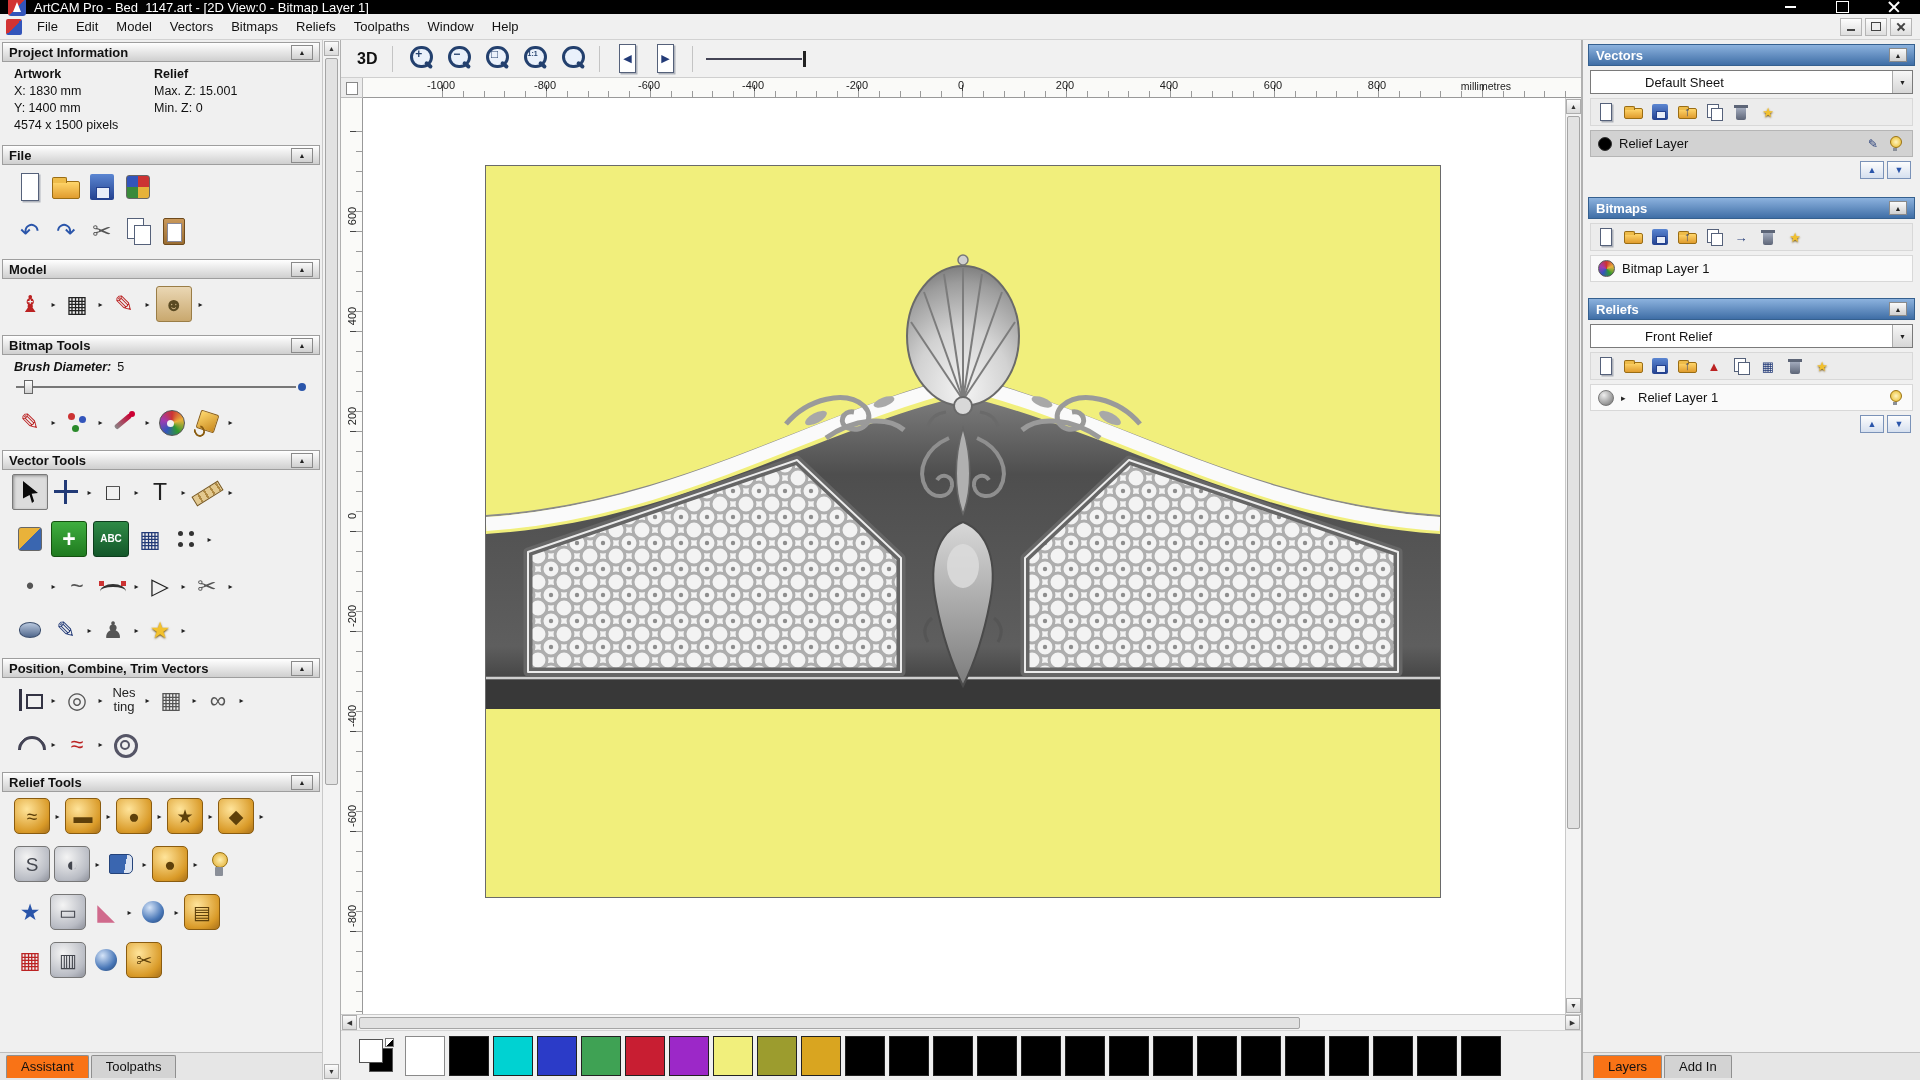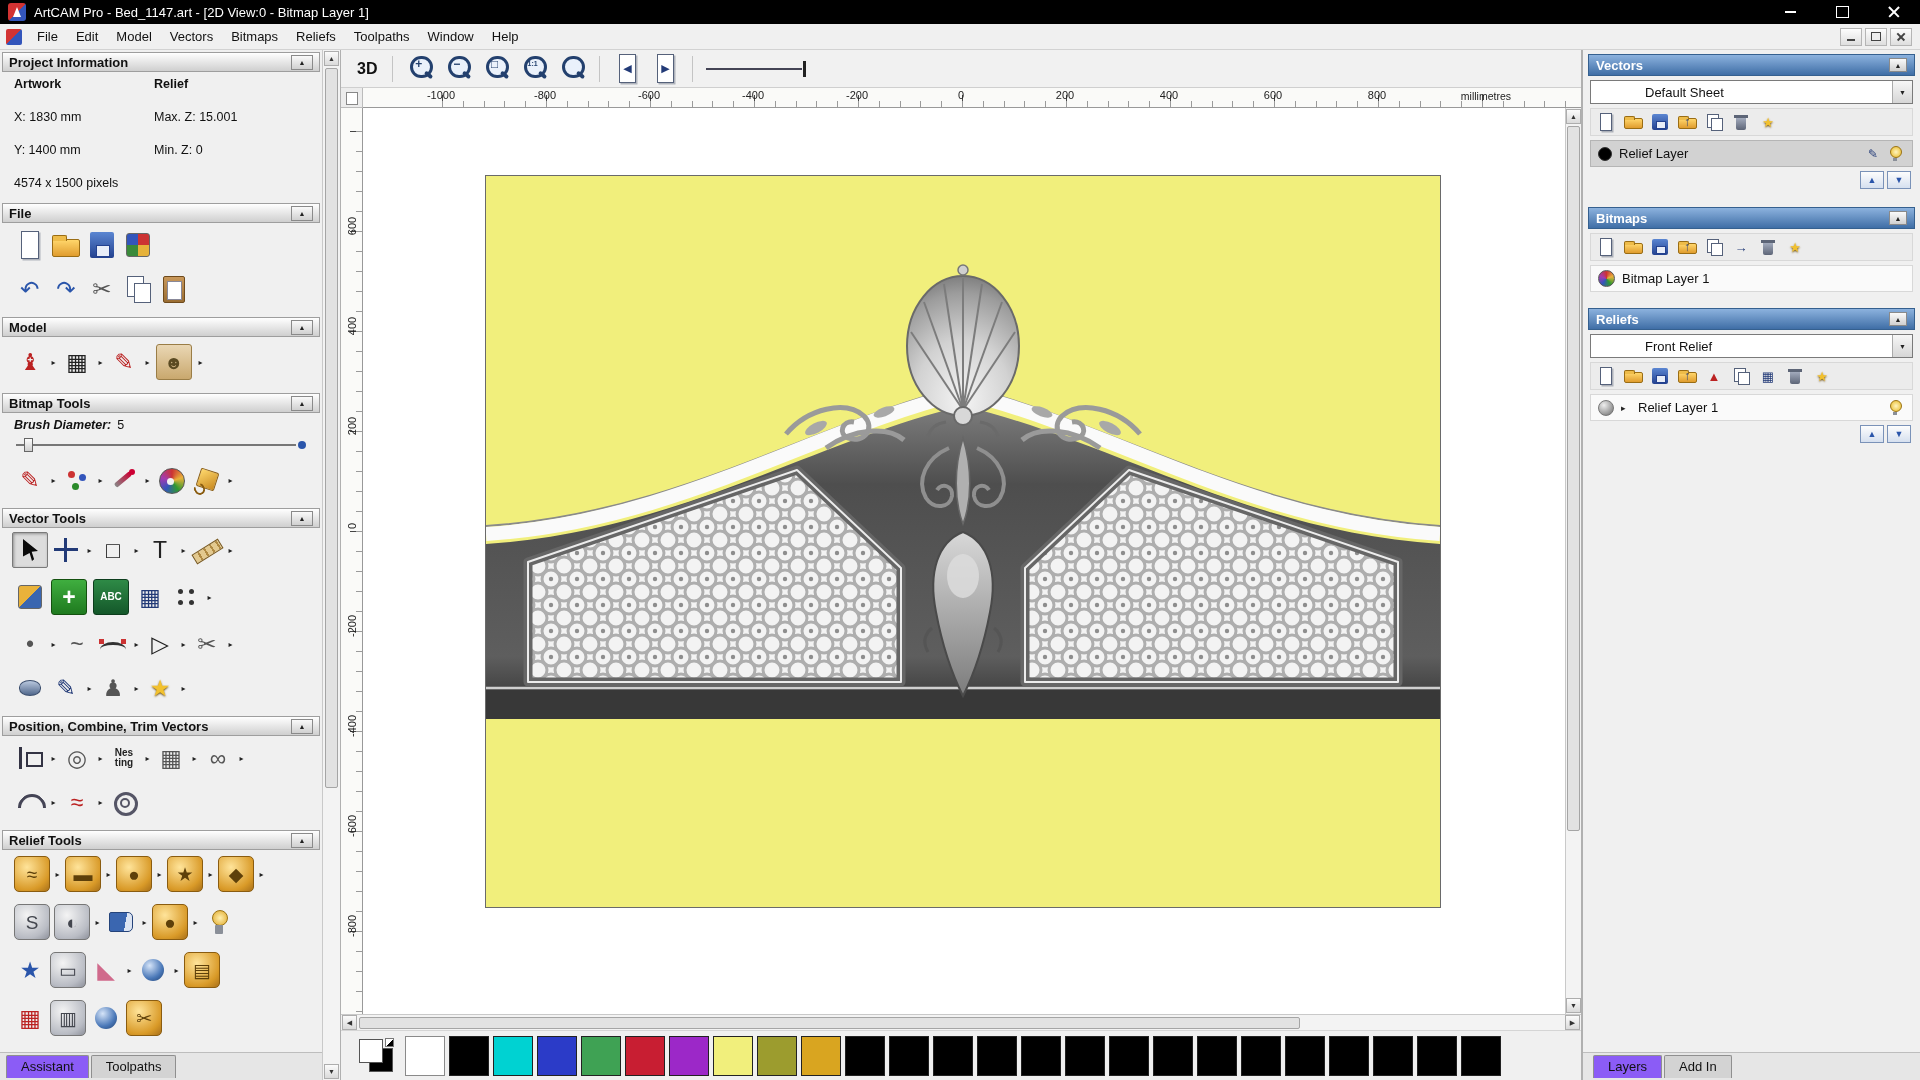--- a/index.html
+++ b/index.html
@@ -2,21 +2,21 @@
 <html><head>
 <meta charset="utf-8">
 <style>
   html,body{margin:0;padding:0;background:#444;}
   *{box-sizing:border-box;}
   #app{width:1920px;height:1080px;display:flex;flex-direction:column;overflow:hidden;
        font-family:"Liberation Sans","DejaVu Sans",sans-serif;font-size:13px;color:#111;
        background:#f0f0f0;user-select:none;}
 
   
-  .titlebar{height:24px;background:#000;color:#fff;display:flex;align-items:center;flex:0 0 auto;}
+  .titlebar{height:14px;background:#000;color:#fff;display:flex;align-items:center;flex:0 0 auto;}
   .app-logo{width:18px;height:18px;margin:0 8px;background:linear-gradient(135deg,#d23333 0 50%,#3355bb 50% 100%);border-radius:3px;position:relative;}
   .app-logo::before{content:'';position:absolute;left:5px;top:4px;border-left:4px solid transparent;border-right:4px solid transparent;border-bottom:10px solid #fff;}
   .t-title{font-size:13px;}
   .t-btns{margin-left:auto;display:flex;height:100%;}
   .t-btn{width:52px;height:100%;display:flex;align-items:center;justify-content:center;position:relative;}
   .wb-min::before{content:'';width:11px;height:2px;background:#fff;}
   .wb-max::before{content:'';width:11px;height:10px;border:1px solid #fff;}
   .wb-close::before,.wb-close::after{content:'';position:absolute;width:14px;height:1.6px;background:#fff;}
   .wb-close::before{transform:rotate(45deg);}  .wb-close::after{transform:rotate(-45deg);}
 
@@ -35,48 +35,48 @@
   .main{flex:1;display:flex;min-height:0;}
 
   
   .left-panel{width:340px;flex:0 0 auto;display:flex;background:#f0f0f0;}
   .lp-body{flex:1;display:flex;flex-direction:column;overflow:hidden;padding:2px 0 0 0;}
   .sec{margin:0 2px 6px 2px;}
   .sec-h{height:20px;background:linear-gradient(#ffffff,#cfcfcf);border:1px solid #9e9e9e;display:flex;align-items:center;padding:0 6px;}
   .sec-t{font-weight:bold;font-size:13px;}
   .collapse{margin-left:auto;width:22px;height:15px;border:1px solid #8a8a8a;background:linear-gradient(#fafafa,#d0d0d0);display:flex;align-items:center;justify-content:center;font-size:7px;color:#222;}
   .collapse::before{content:"▲";}
-  .pi-grid{display:grid;grid-template-columns:140px 1fr;padding:5px 12px 7px 12px;row-gap:19px;font-size:12.5px;}
+  .pi-grid{display:grid;grid-template-columns:140px 1fr;padding:5px 12px 7px 12px;row-gap:3px;font-size:12.5px;}
   .pi-grid .b{font-weight:bold;}
   .tool-row{display:flex;align-items:center;padding:4px 8px 4px 10px;}
   .ic{position:relative;width:36px;height:36px;display:flex;align-items:center;justify-content:center;font-size:19px;line-height:1;color:#333;flex:0 0 auto;}
   .exp{width:11px;height:36px;display:flex;align-items:center;justify-content:center;font-size:8px;color:#222;flex:0 0 auto;}
   .exp::before{content:"▸";}
   .brush-row{display:flex;align-items:center;gap:6px;padding:5px 12px 2px 12px;font-size:12.5px;}
   .brush-lab{font-weight:bold;font-style:italic;}
   .slider{position:relative;height:18px;margin:2px 14px 4px 14px;}
   .slider .track{position:absolute;left:0;right:10px;top:8px;height:2px;background:#777;}
   .slider .thumb{position:absolute;left:8px;top:2px;width:9px;height:14px;background:linear-gradient(#fdfdfd,#cfcfcf);border:1px solid #666;}
   .slider .dot{position:absolute;right:0;top:5px;width:8px;height:8px;border-radius:50%;background:#2a55aa;}
   .lp-tabs{margin-top:auto;display:flex;gap:2px;align-items:flex-end;padding:3px 4px 2px 6px;border-top:1px solid #bdbdbd;background:#e6e6e6;flex:0 0 auto;height:28px;}
   .tab{padding:3px 14px 4px 14px;border:1px solid #8f8f8f;border-bottom:none;background:#d3d3d3;font-size:13px;border-radius:2px 2px 0 0;}
-  .tab.active{background:#8b5cf6;}
+  .tab.active{background:#f97316;}
   .lp-scroll{width:18px;flex:0 0 auto;background:#f3f3f3;border-left:1px solid #c9c9c9;display:flex;flex-direction:column;align-items:center;padding:1px;}
   .sb-btn{width:15px;height:15px;background:linear-gradient(#fbfbfb,#dadada);border:1px solid #adadad;display:flex;align-items:center;justify-content:center;font-size:7px;color:#333;flex:0 0 auto;}
   .sb-up::before{content:"▲";} .sb-dn::before{content:"▼";}
   .sb-left::before{content:"◀";} .sb-right::before{content:"▶";}
   .sb-thumb-v{width:13px;height:70%;background:#e2e2e2;border:1px solid #a5a5a5;border-radius:2px;margin:2px 0;}
   .sb-fill{flex:1;}
 
   
   .c-red{color:#bb2222;} .c-blue{color:#2a55aa;} .c-navy{color:#223a77;} .c-gray{color:#555;}
   .c-dark{color:#222;} .c-pink{color:#d06a8c;}
   .c-star{color:#f2c12e;text-shadow:0 1px 2px #6b4a08;}
   .g-lg{font-size:23px;} .g-s{font-size:10px;font-weight:700;}
-  .g-nest{font-size:10px;font-weight:700;white-space:pre-line;line-height:1.05;text-align:right;color:#222;}
+  .g-nest{font-size:13px;font-weight:400;white-space:pre-line;line-height:1.05;text-align:center;color:#222;}
   .pressed{background:#dcdcdc;border:1px solid #7a7a7a;border-radius:2px;box-shadow:inset 1px 1px 3px rgba(0,0,0,.35);}
   .b-gold{background:radial-gradient(circle at 35% 30%,#ffe49a,#d99a28 70%,#a8701a);border:1px solid #8a5c10;border-radius:5px;color:#5e400a;margin:2px;}
   .b-silver{background:radial-gradient(circle at 35% 30%,#f4f4f4,#b9bcc4 70%,#8d909a);border:1px solid #777;border-radius:5px;color:#43464e;margin:2px;}
   .b-green{background:linear-gradient(#3fae3f,#1f7a1f);border:1px solid #14510f;color:#fff;border-radius:3px;margin:3px;font-weight:bold;}
   .b-dgreen{background:linear-gradient(#2e8a46,#14572a);border:1px solid #0d3d1d;color:#fff;border-radius:3px;margin:3px;}
   .b-tan{background:linear-gradient(#ead7b4,#c9a86e);border:1px solid #9a7d46;border-radius:3px;margin:3px;color:#5a4a22;}
   .i-page::before{content:'';position:absolute;left:26%;right:26%;top:11%;bottom:11%;background:#fff;border:1px solid #55617a;box-shadow:1.5px 1.5px 0 rgba(80,90,110,.4);}
   .i-page .g{position:relative;z-index:1;font-size:11px;}
   .i-folder::before{content:'';position:absolute;left:12%;right:10%;top:34%;bottom:16%;background:linear-gradient(#ffd66b,#e09c2e);border:1px solid #9a6d14;border-radius:2px;}
   .i-folder::after{content:'';position:absolute;left:12%;top:21%;width:36%;height:16%;background:#eebc4a;border:1px solid #9a6d14;border-bottom:none;border-radius:2px 2px 0 0;}

